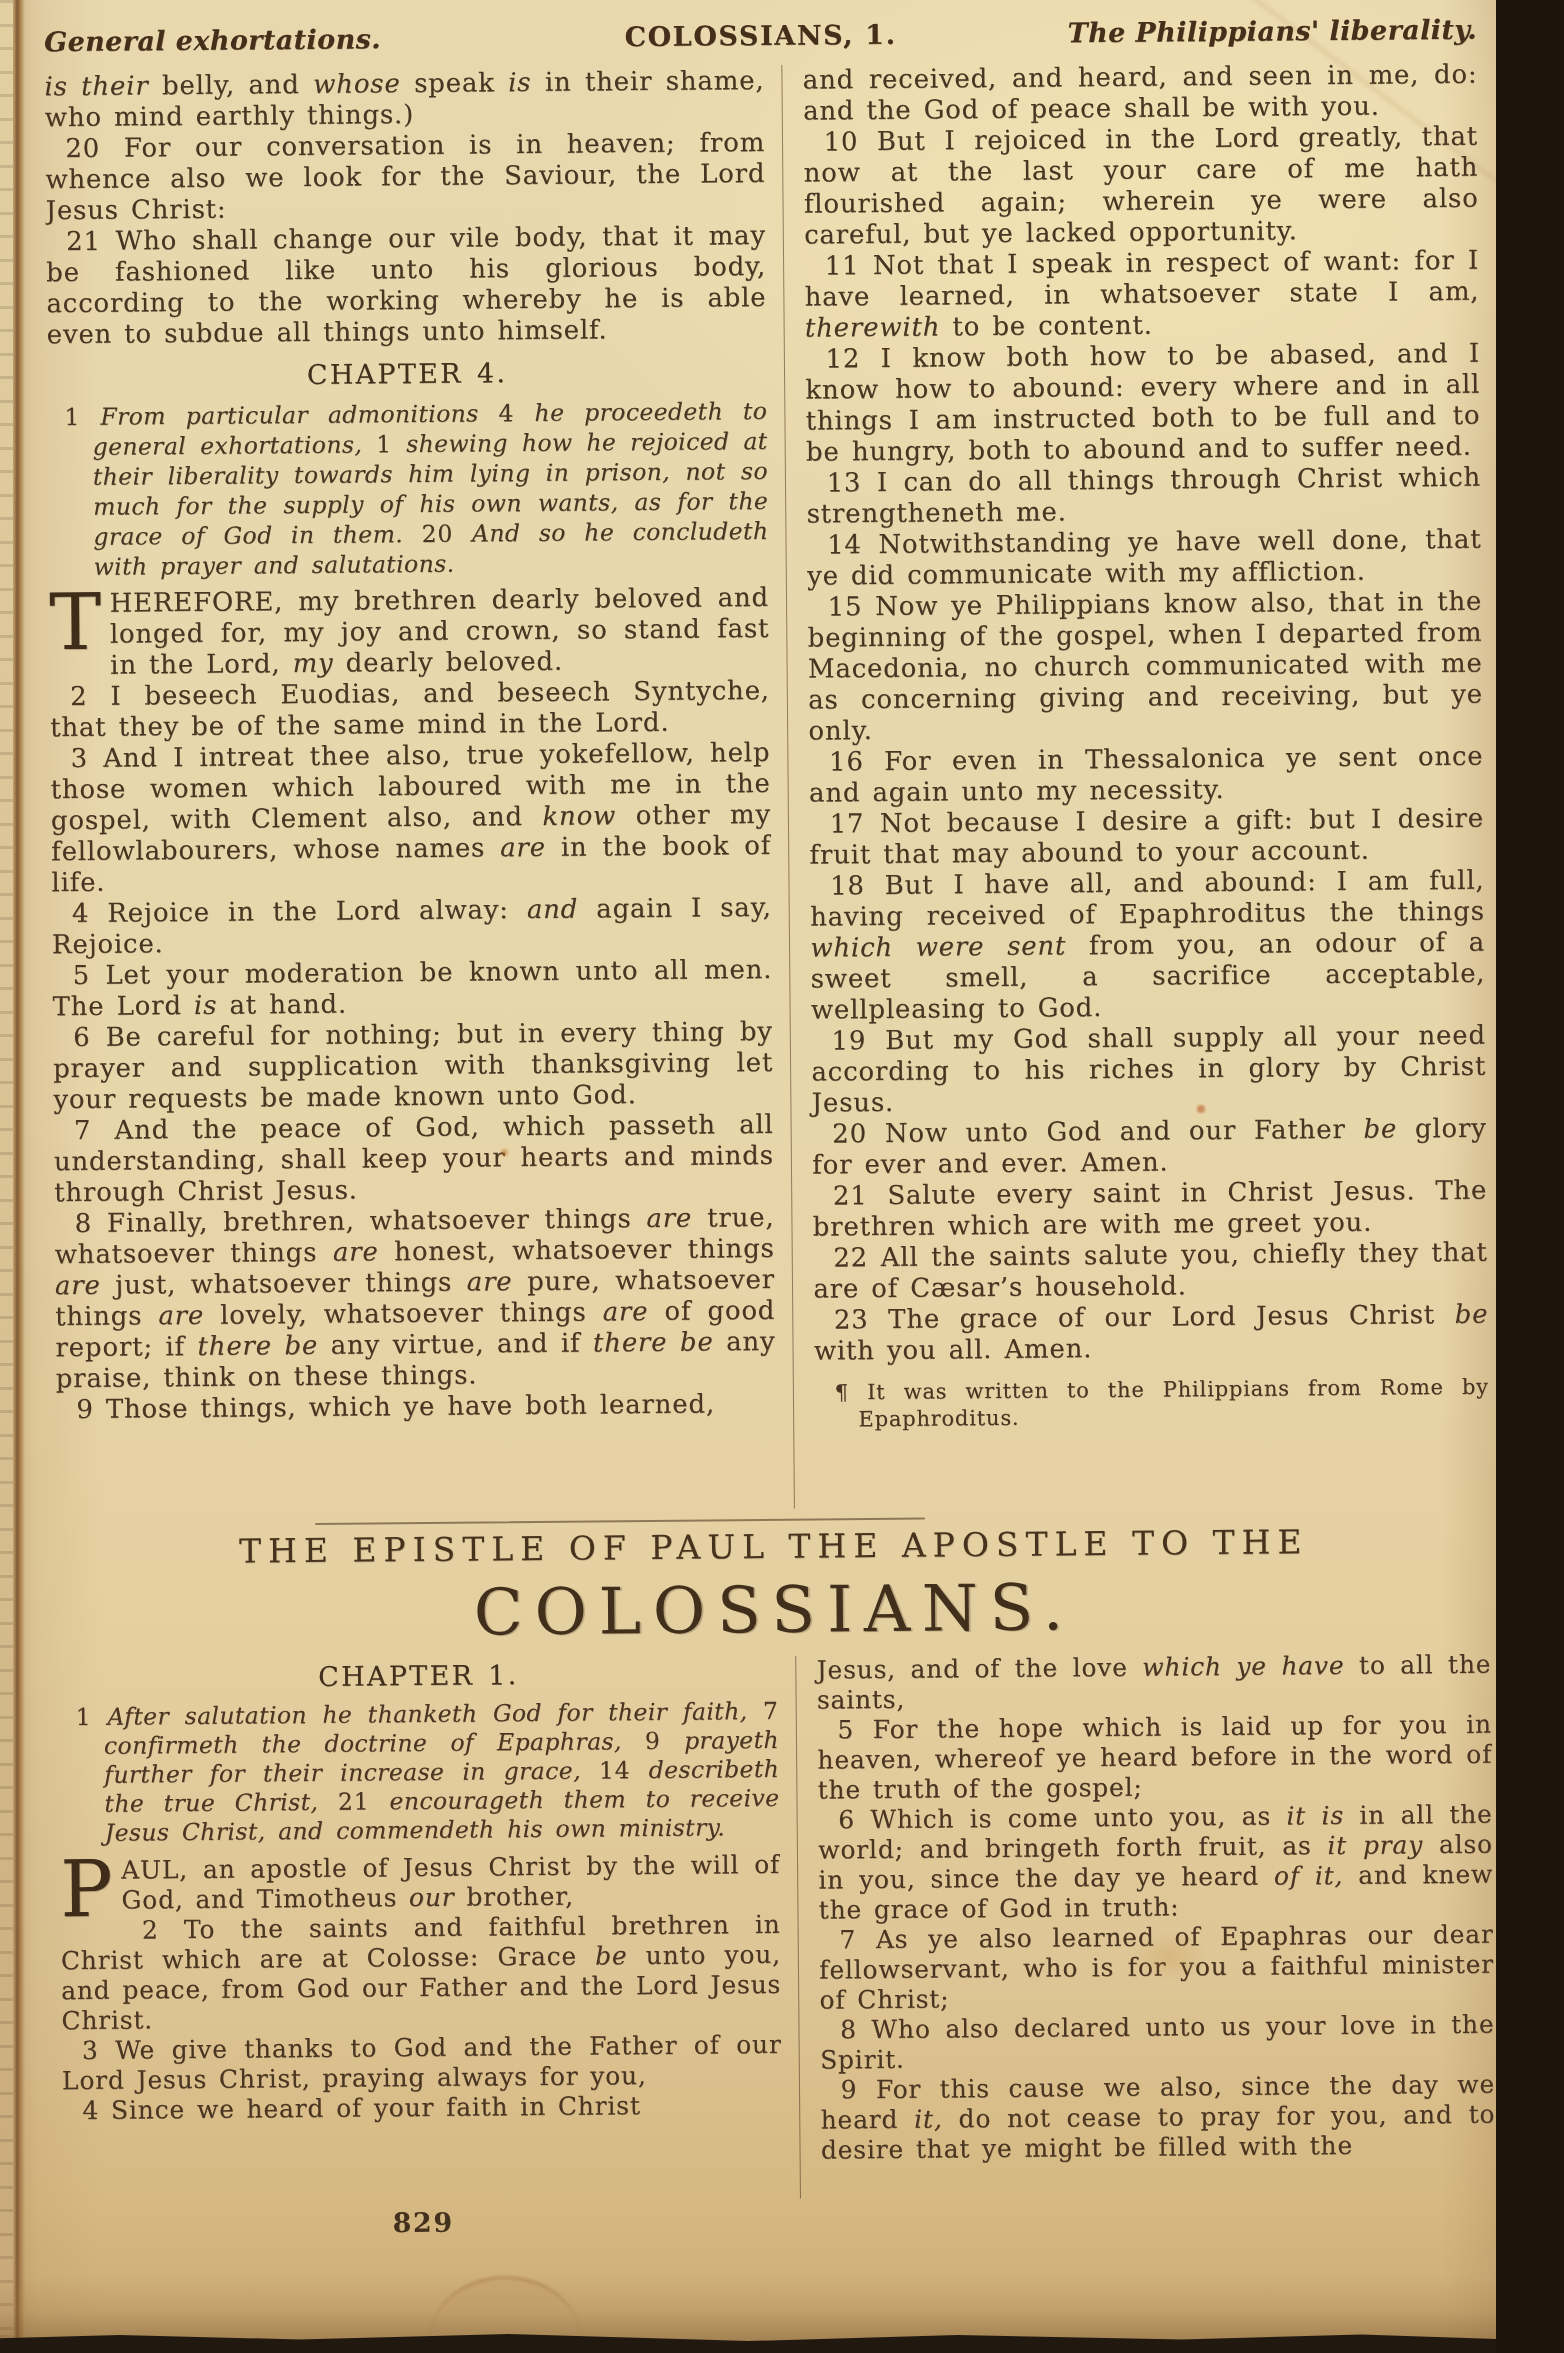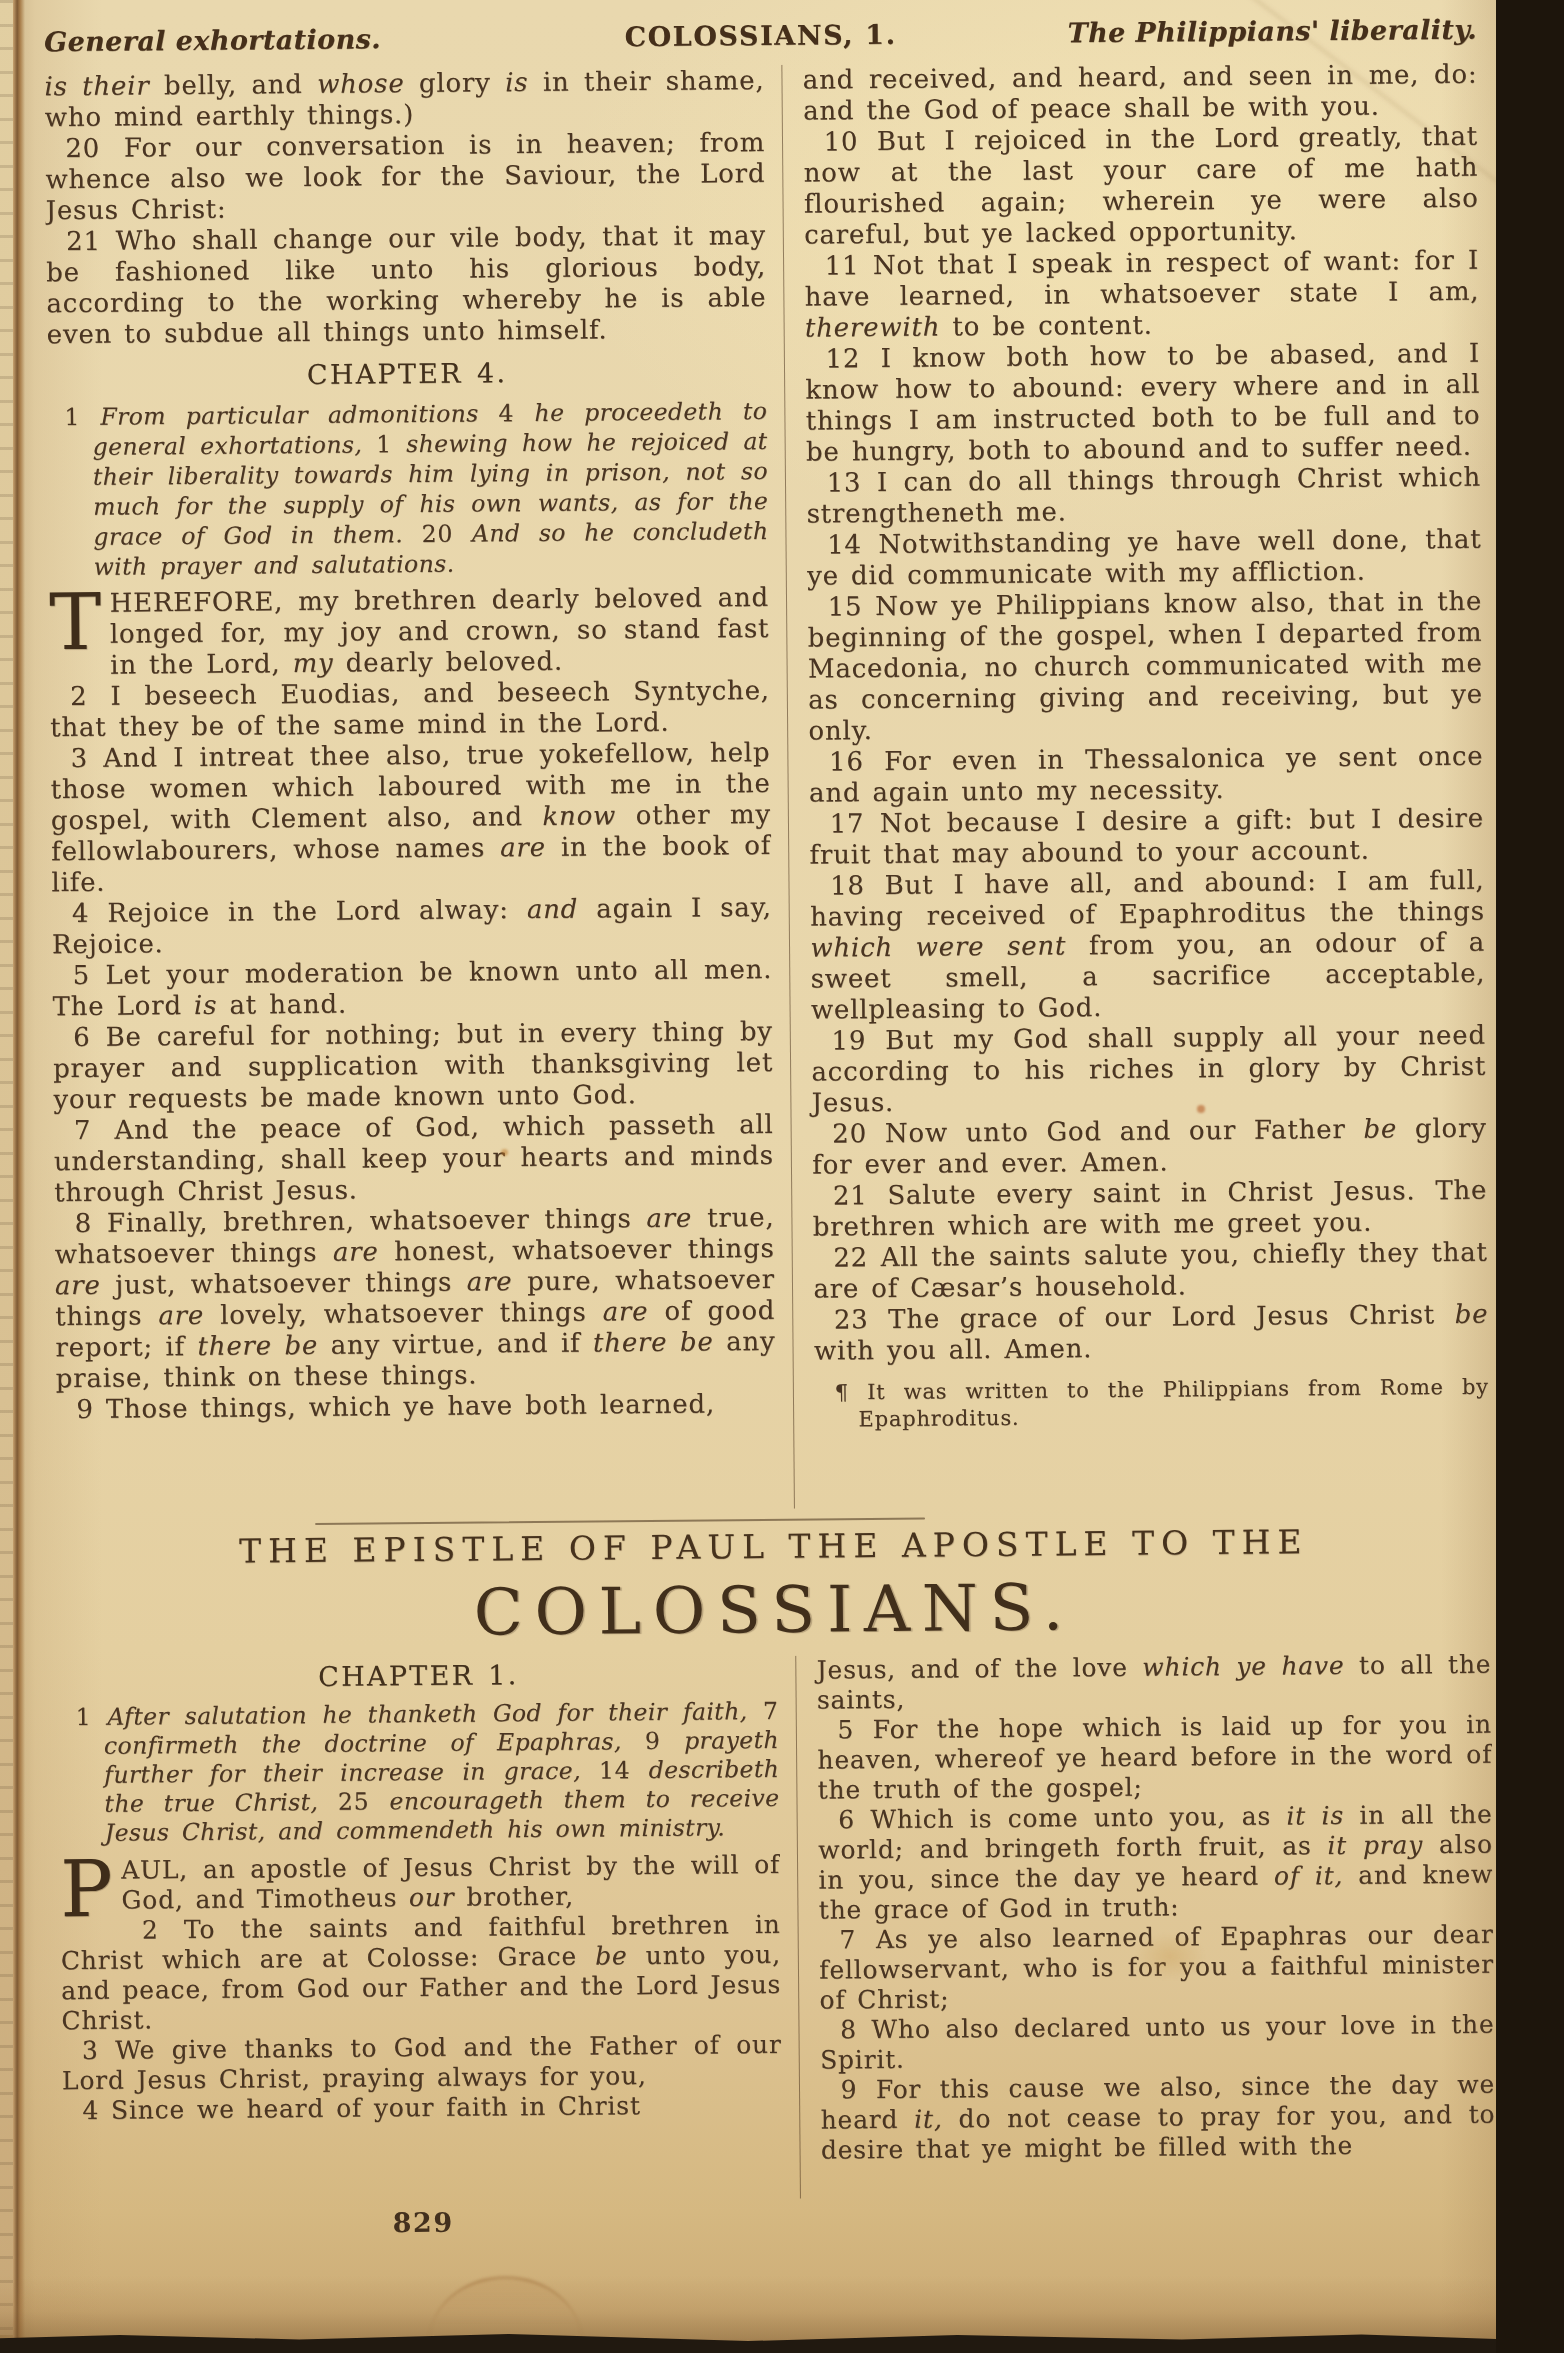--- a/index.html
+++ b/index.html
@@ -98,21 +98,21 @@
   <div class="content">
 
     <div class="running-head">
       <span class="rh-side">General exhortations.</span>
       <span class="rh-center">COLOSSIANS, 1.</span>
       <span class="rh-side rh-right">The Philippians' liberality.</span>
     </div>
 
     <div class="twocol phil">
       <div class="col">
-          <p class="blk cont"><i>is their </i><span>belly, and </span><i>whose </i><span>glory </span><i>is </i><span>in their shame, who mind earthly things.)</span></p>
+          <p class="blk cont"><i>is their </i><span>belly, and </span><i>whose </i><span>speak </span><i>is </i><span>in their shame, who mind earthly things.)</span></p>
           <p class="blk verse"><span>20 For our conversation is in heaven; from whence also we look for the Saviour, the Lord Jesus Christ:</span></p>
           <p class="blk verse"><span>21 Who shall change our vile body, that it may be fashioned like unto his glorious body, according to the working whereby he is able even to subdue all things unto himself.</span></p>
           <p class="blk heading"><span>CHAPTER 4.</span></p>
           <p class="blk summary"><span>1 </span><i>From particular admonitions </i><span>4 </span><i>he proceedeth to general exhortations, </i><span>1 </span><i>shewing how he rejoiced at their liberality towards him lying in prison, not so much for the supply of his own wants, as for the grace of God in them. </i><span>20 </span><i>And so he concludeth with prayer and salutations.</i></p>
           <p class="blk dropcap"><span class="cap">T</span><span>HEREFORE, my brethren dearly beloved and longed for, my joy and crown, so stand fast in the Lord, </span><i>my </i><span>dearly beloved.</span></p>
           <p class="blk verse"><span>2 I beseech Euodias, and beseech Syntyche, that they be of the same mind in the Lord.</span></p>
           <p class="blk verse"><span>3 And I intreat thee also, true yokefellow, help those women which laboured with me in the gospel, with Clement also, and </span><i>know </i><span>other my fellowlabourers, whose names </span><i>are </i><span>in the book of life.</span></p>
           <p class="blk verse"><span>4 Rejoice in the Lord alway: </span><i>and </i><span>again I say, Rejoice.</span></p>
           <p class="blk verse"><span>5 Let your moderation be known unto all men.  The Lord </span><i>is </i><span>at hand.</span></p>
           <p class="blk verse"><span>6 Be careful for nothing; but in every thing by prayer and supplication with thanksgiving let your requests be made known unto God.</span></p>
@@ -143,21 +143,21 @@
     <div class="rule"></div>
 
     <div class="epistle-head">
       <div class="ep-line1">THE EPISTLE OF PAUL THE APOSTLE TO THE</div>
       <div class="ep-line2">COLOSSIANS.</div>
     </div>
 
     <div class="twocol coloss">
       <div class="col">
           <p class="blk heading"><span>CHAPTER 1.</span></p>
-          <p class="blk summary"><span>1 </span><i>After salutation he thanketh God for their faith, </i><span>7 </span><i>confirmeth the doctrine of Epaphras, </i><span>9 </span><i>prayeth further for their increase in grace, </i><span>14 </span><i>describeth the true Christ, </i><span>25 </span><i>encourageth them to receive Jesus Christ, and commendeth his own ministry.</i></p>
+          <p class="blk summary"><span>1 </span><i>After salutation he thanketh God for their faith, </i><span>7 </span><i>confirmeth the doctrine of Epaphras, </i><span>9 </span><i>prayeth further for their increase in grace, </i><span>14 </span><i>describeth the true Christ, </i><span>21 </span><i>encourageth them to receive Jesus Christ, and commendeth his own ministry.</i></p>
           <p class="blk dropcap"><span class="cap">P</span><span>AUL, an apostle of Jesus Christ by the will of God, and Timotheus </span><i>our </i><span>brother,</span></p>
           <p class="blk verse"><span>2 To the saints and faithful brethren in Christ which are at Colosse: Grace </span><i>be </i><span>unto you, and peace, from God our Father and the Lord Jesus Christ.</span></p>
           <p class="blk verse"><span>3 We give thanks to God and the Father of our Lord Jesus Christ, praying always for you,</span></p>
           <p class="blk verse"><span>4 Since we heard of your faith in Christ</span></p>
         </div>
       <div class="col right">
           <p class="blk cont"><span>Jesus, and of the love </span><i>which ye have </i><span>to all the saints,</span></p>
           <p class="blk verse"><span>5 For the hope which is laid up for you in heaven, whereof ye heard before in the word of the truth of the gospel;</span></p>
           <p class="blk verse"><span>6 Which is come unto you, as </span><i>it is </i><span>in all the world; and bringeth forth fruit, as </span><i>it pray </i><span>also in you, since the day ye heard </span><i>of it, </i><span>and knew the grace of God in truth:</span></p>
           <p class="blk verse"><span>7 As ye also learned of Epaphras our dear fellowservant, who is for you a faithful minister of Christ;</span></p>

